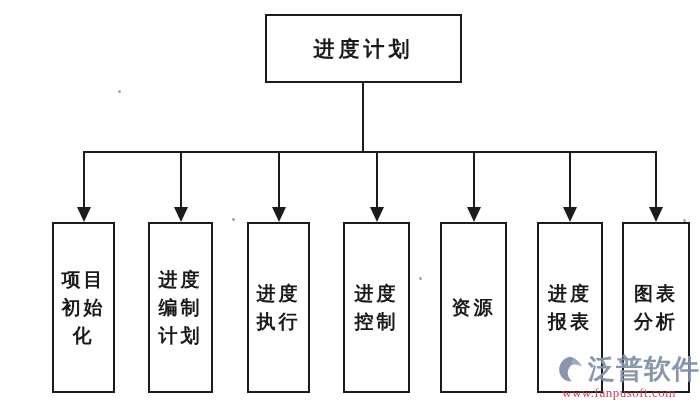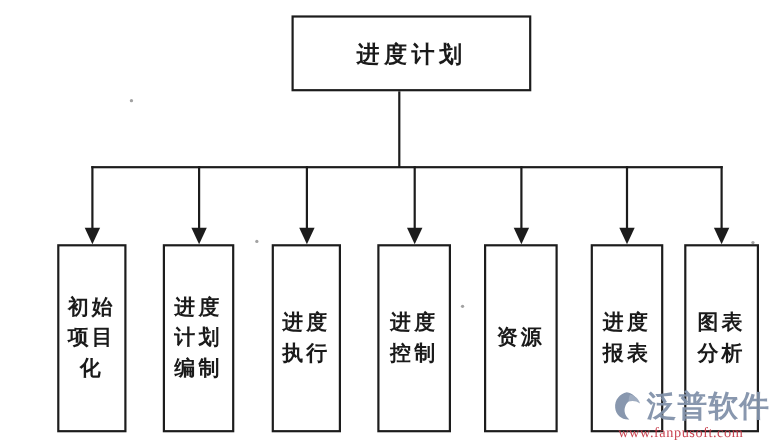--- a/index.html
+++ b/index.html
@@ -11,21 +11,21 @@
   }
   html,body{margin:0;padding:0;background:#fff;}
   #canvas{
     position:relative;width:700px;height:403px;background:var(--bg);
     font-family:"Liberation Serif","DejaVu Serif",serif;
     color:var(--text);overflow:hidden;
   }
   
   .box{position:absolute;box-sizing:border-box;border:2px solid var(--line);background:var(--bg);}
   .root-box{
-    left:265px;top:14px;width:218px;height:69px;
+    left:265px;top:14px;width:197px;height:69px;
     display:flex;align-items:center;justify-content:center;
     font-size:21px;font-weight:600;letter-spacing:4px;
   }
   .node{
     top:222px;height:171px;
     display:flex;flex-direction:column;align-items:center;justify-content:center;
     font-size:19px;font-weight:600;line-height:28px;letter-spacing:3px;
     text-align:center;
   }
   .n1{left:52px;width:63px;}
@@ -81,28 +81,28 @@
   <div class="line drop d7"></div>
   <div class="arrow a1"></div>
   <div class="arrow a2"></div>
   <div class="arrow a3"></div>
   <div class="arrow a4"></div>
   <div class="arrow a5"></div>
   <div class="arrow a6"></div>
   <div class="arrow a7"></div>
 
   <div class="box node n1">
+    <span>项目</span>
     <span>初始</span>
-    <span>项目</span>
     <span>化</span>
   </div>
   <div class="box node n2">
     <span>进度</span>
+    <span>编制</span>
     <span>计划</span>
-    <span>编制</span>
   </div>
   <div class="box node n3">
     <span>进度</span>
     <span>执行</span>
   </div>
   <div class="box node n4">
     <span>进度</span>
     <span>控制</span>
   </div>
   <div class="box node n5">

